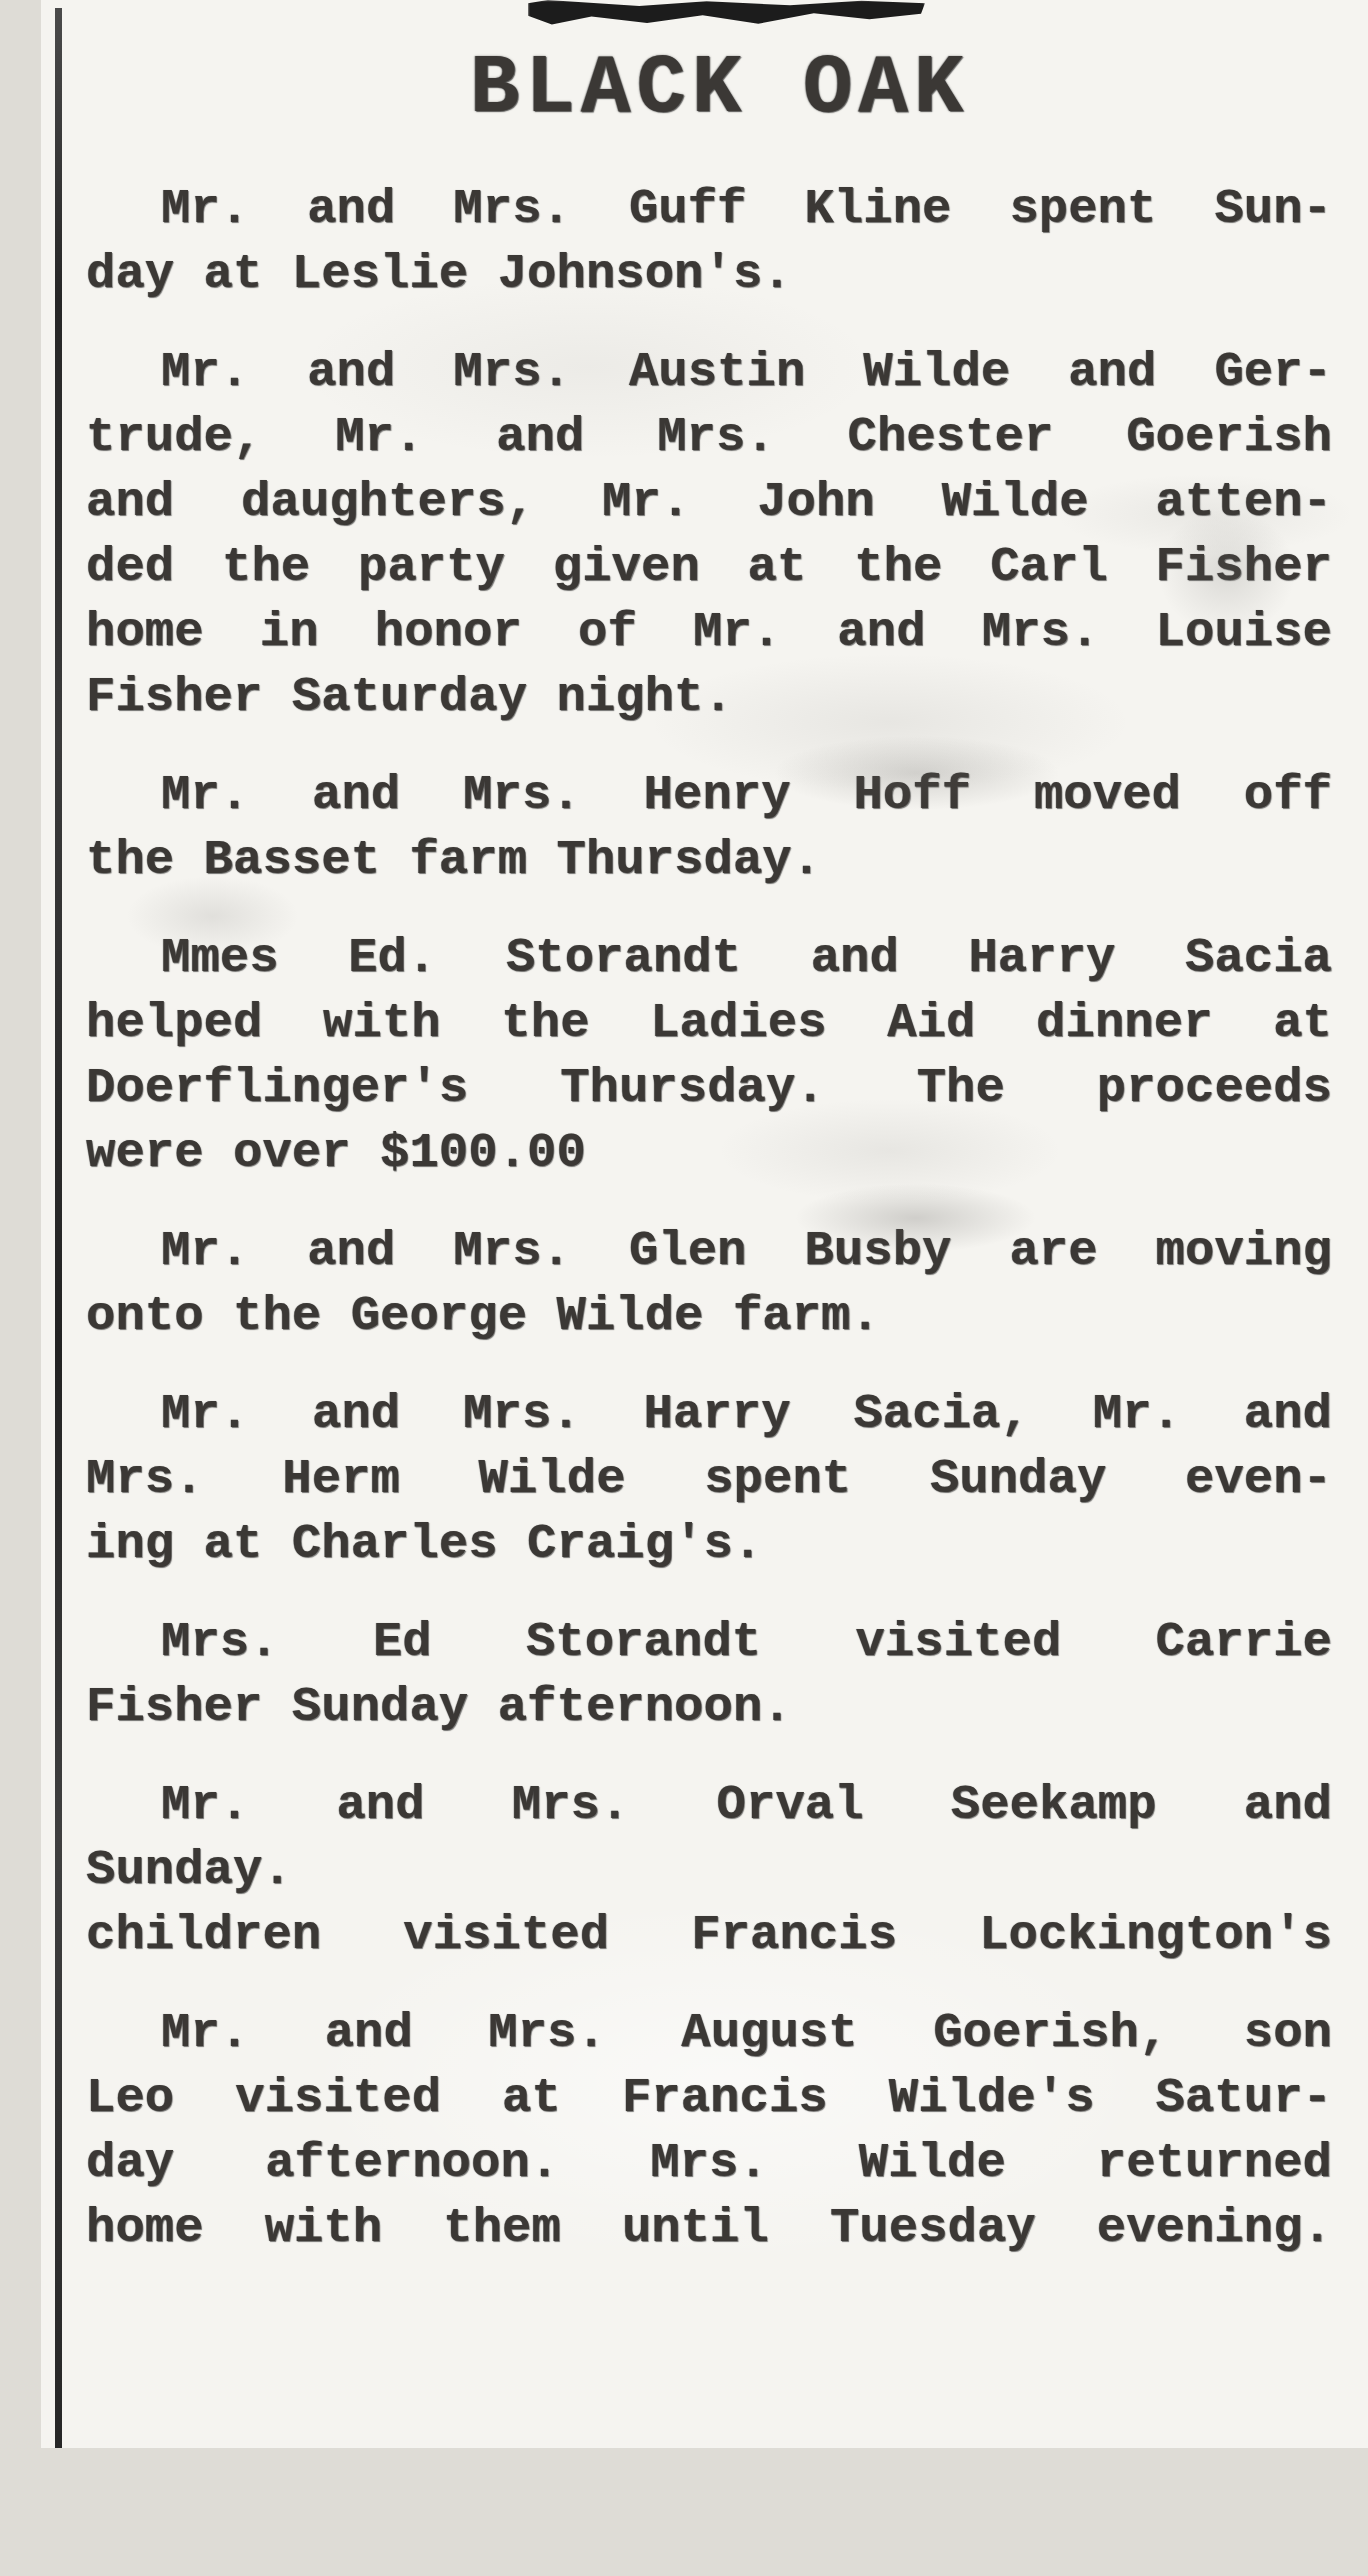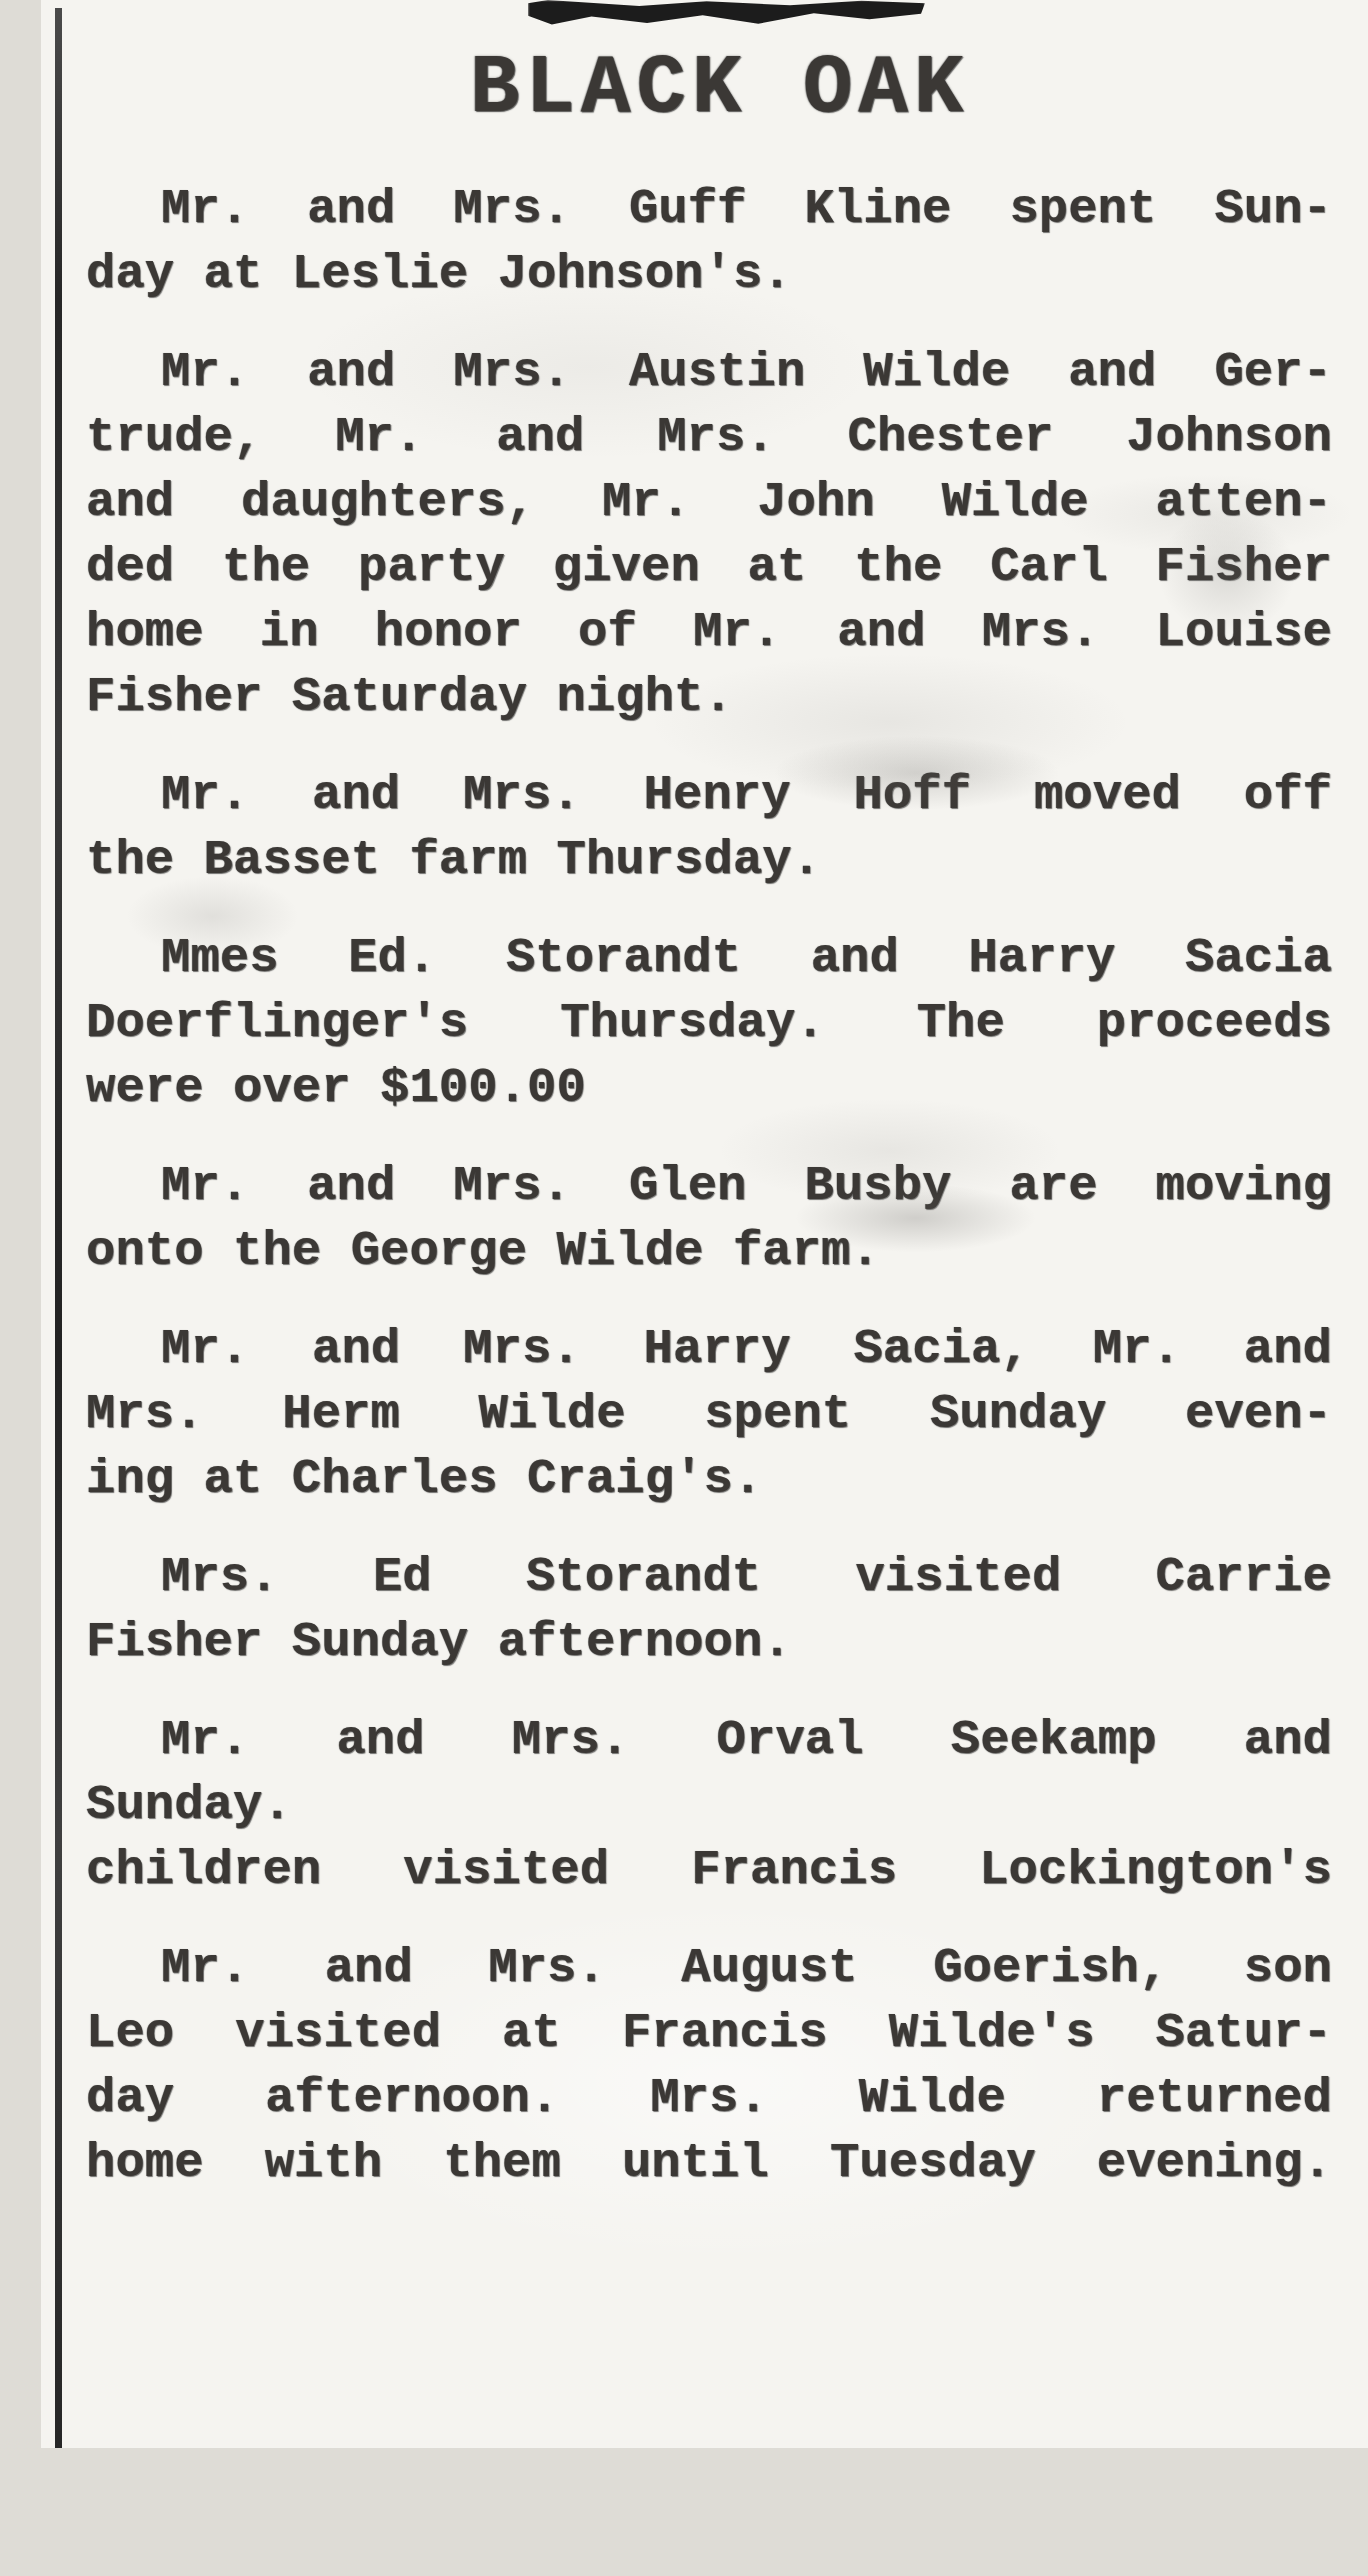--- a/index.html
+++ b/index.html
@@ -75,32 +75,33 @@
   <div class="stain s3"></div>
   <div class="stain s4"></div>
   <h1 class="headline">BLACK OAK</h1>
   <div class="article">
       <div class="para">
         <div class="line first">Mr. and Mrs. Guff Kline spent Sun-</div>
         <div class="line last">day at Leslie Johnson's.</div>
       </div>
       <div class="para">
         <div class="line first">Mr. and Mrs. Austin Wilde and Ger-</div>
-        <div class="line">trude, Mr. and Mrs. Chester Johnson</div>
+        <div class="line">trude, Mr. and Mrs. Chester Goerish</div>
         <div class="line">and daughters, Mr. John Wilde atten-</div>
         <div class="line">ded the party given at the Carl Fisher</div>
         <div class="line">home in honor of Mr. and Mrs. Louise</div>
         <div class="line last">Fisher Saturday night.</div>
       </div>
       <div class="para">
         <div class="line first">Mr. and Mrs. Henry Hoff moved off</div>
         <div class="line last">the Basset farm Thursday.</div>
       </div>
       <div class="para">
         <div class="line first">Mmes Ed. Storandt and Harry Sacia</div>
+        <div class="line">helped with the Ladies Aid dinner at</div>
         <div class="line">Doerflinger's Thursday. The proceeds</div>
         <div class="line last">were over $100.00</div>
       </div>
       <div class="para">
         <div class="line first">Mr. and Mrs. Glen Busby are moving</div>
         <div class="line last">onto the George Wilde farm.</div>
       </div>
       <div class="para">
         <div class="line first">Mr. and Mrs. Harry Sacia, Mr. and</div>
         <div class="line">Mrs. Herm Wilde spent Sunday even-</div>

